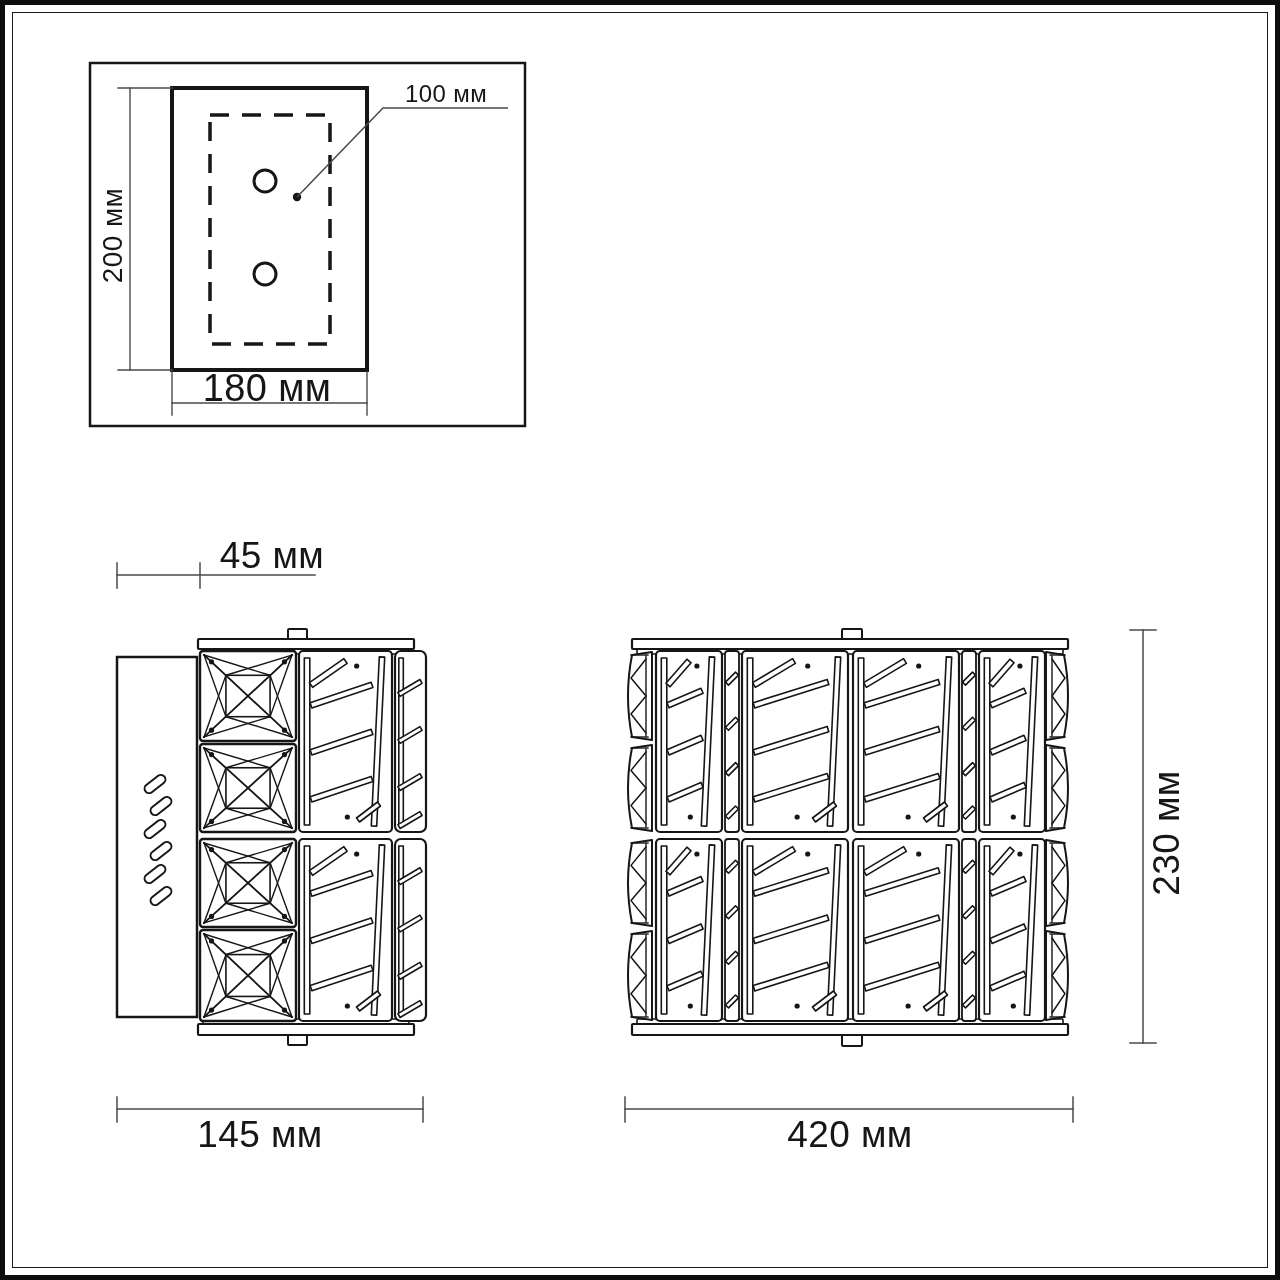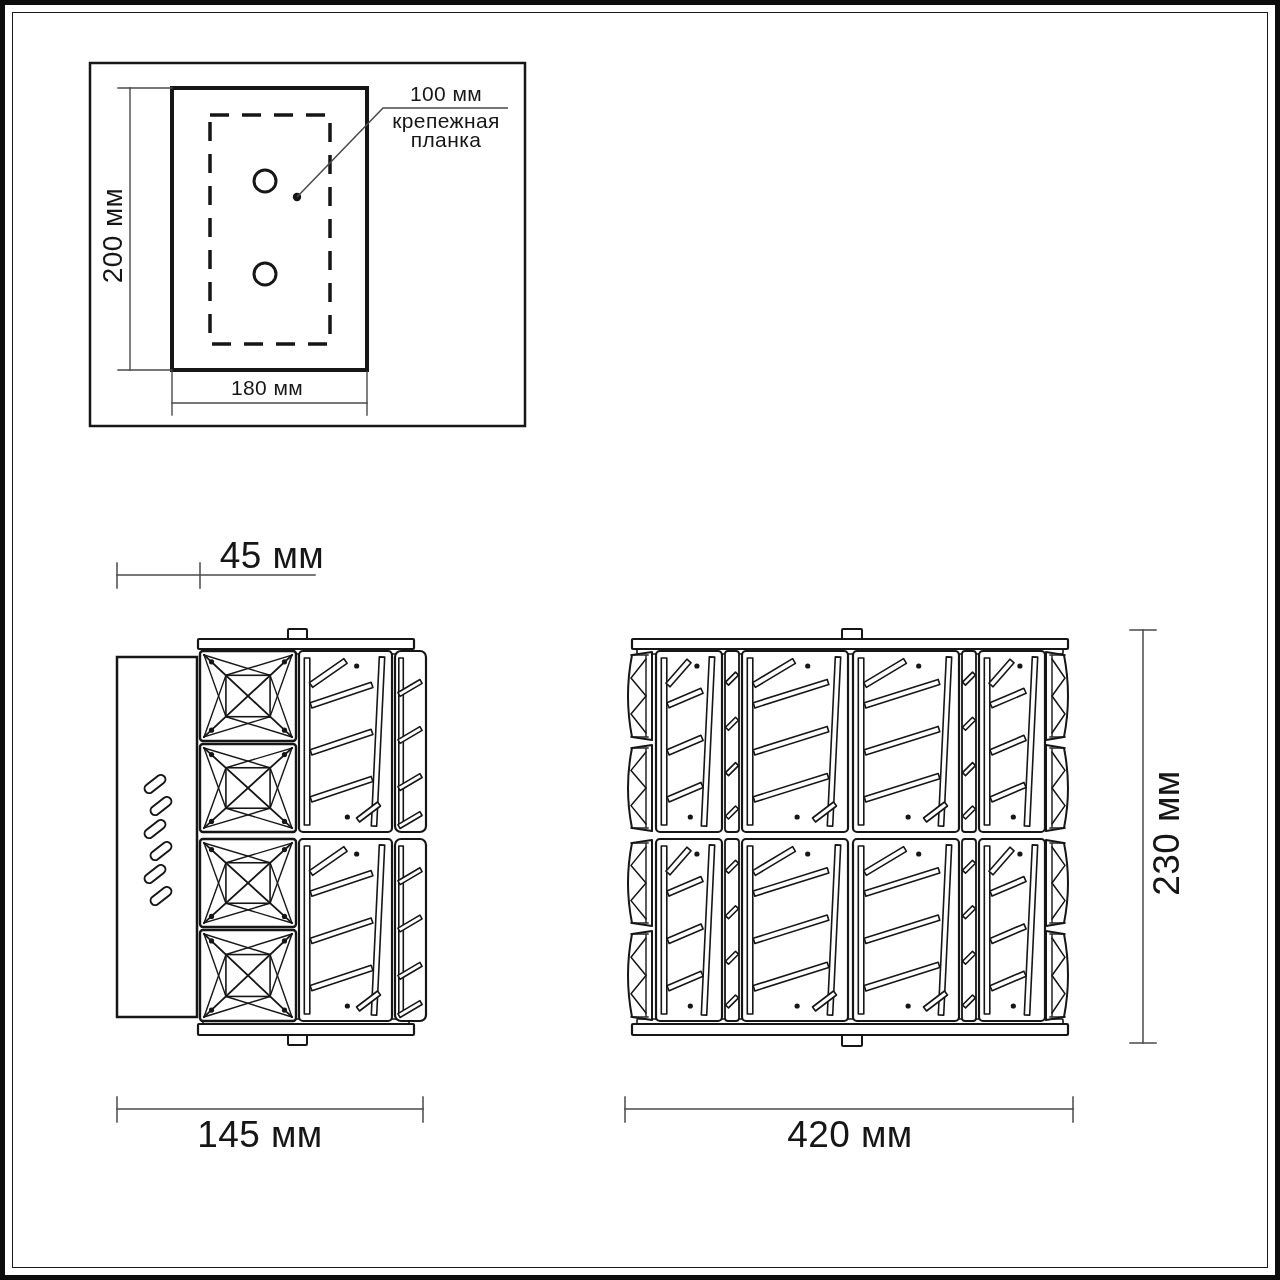--- a/index.html
+++ b/index.html
@@ -21,22 +21,22 @@
   svg.draw{position:absolute;left:0;top:0;}
   .lbl{
     position:absolute;
     color:#161616;
     text-align:center;
     white-space:nowrap;
     letter-spacing:0.4px;
   }
   .f37{font-size:37px;line-height:38px;width:170px;}
   .f28{font-size:28px;line-height:29px;width:170px;}
-  .f29{font-size:21px;line-height:30px;width:170px;}
-  .f21{font-size:21px;line-height:19px;width:190px;}
+  .f29{font-size:38px;line-height:30px;width:170px;}
+  .f21{font-size:24px;line-height:19px;width:190px;}
   .rot{transform:rotate(-90deg);transform-origin:center center;}
 </style>
 </head>
 <body>
 
 <div class="page">
   <div class="inner-frame"></div>
 
   <svg class="draw" id="drawing" width="1280" height="1280" viewBox="0 0 1280 1280">
       <g>
@@ -321,23 +321,19 @@
         <line x1="1068" y1="1092" x2="1068" y2="1117" stroke="#4a4a4a" stroke-width="1.5" stroke-linecap="square"></line>
         <line x1="1138" y1="625" x2="1138" y2="1038" stroke="#4a4a4a" stroke-width="1.5" stroke-linecap="square"></line>
         <line x1="1125" y1="625" x2="1151" y2="625" stroke="#4a4a4a" stroke-width="1.5" stroke-linecap="square"></line>
         <line x1="1125" y1="1038" x2="1151" y2="1038" stroke="#4a4a4a" stroke-width="1.5" stroke-linecap="square"></line>
       </g>
     </svg>
 
   <span class="lbl f28 rot" style="left:22px;top:216px;">200 мм</span>
   <span class="lbl f29" style="left:177px;top:368px;">180 мм</span>
   <span class="lbl f21" style="left:356px;top:79px;width:170px;">100 мм</span>
-  <div class="lbl f21" style="left:346px;top:106px;">
-    <div>крепежная</div>
-    <div>планка</div>
-  </div>
 
   <span class="lbl f37" style="left:182px;top:532px;">45 мм</span>
   <span class="lbl f37" style="left:170px;top:1111px;">145 мм</span>
 
   <span class="lbl f37" style="left:760px;top:1111px;">420 мм</span>
   <span class="lbl f37 rot" style="left:1077px;top:809px;">230 мм</span>
 </div>
 
 </body></html>

